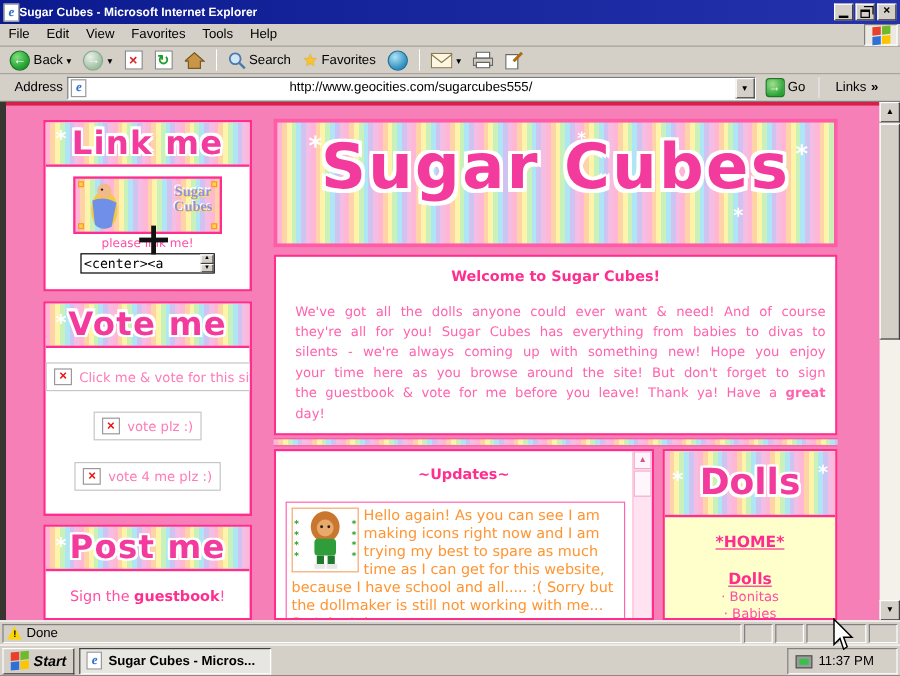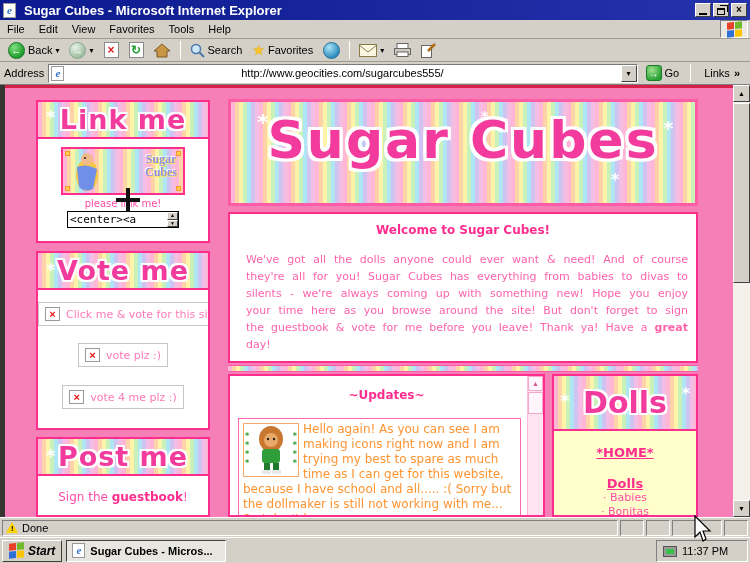--- a/index.html
+++ b/index.html
@@ -4,21 +4,21 @@
 <style>
   * { margin:0; padding:0; box-sizing:border-box; }
   html,body { width:750px; height:563px; overflow:hidden; }
   body { font-family:"Liberation Sans", sans-serif; font-size:11px; background:#000; }
   #window { position:relative; width:750px; height:563px; background:#d4d0c8; }
 
   
   .titlebar { position:absolute; left:0; top:0; width:750px; height:20px;
     background:linear-gradient(90deg,#0b1a8e,#2433ac);
     display:flex; align-items:center; padding:0 3px; color:#fff; font-weight:bold; }
-  .titlebar .title { flex:1; margin-left:8px; font-size:13px; white-space:nowrap; overflow:hidden; }
+  .titlebar .title { flex:1; margin-left:0; font-size:10px; white-space:nowrap; overflow:hidden; }
   .tb-btn { width:16px; height:14px; margin-left:2px; background:#d4d0c8;
     border:1px solid; border-color:#fff #404040 #404040 #fff;
     display:flex; align-items:center; justify-content:center;
     color:#000; font-weight:bold; font-size:10px; line-height:10px; }
   .glyph-min { width:8px; height:2px; background:#000; margin-top:8px; }
   .glyph-restore { width:8px; height:7px; border:1px solid #000; border-top-width:2px;
     box-shadow:2px -2px 0 -0px #d4d0c8, 3px -3px 0 #000; margin-top:2px; }
   .doc-ie { width:13px; height:15px; background:#fff; border:1px solid #9a9a9a; position:relative;
     display:flex;align-items:center;justify-content:center; }
   .doc-ie .e { color:#2e6fd0; font-weight:bold; font-style:italic; font-size:11px; line-height:11px; font-family:"Liberation Serif",serif; }
@@ -38,21 +38,21 @@
   .circle.gray  { background:radial-gradient(circle at 35% 30%, #e9f2e9, #9fbfa2 70%); border:1px solid #8aa88d; color:#f2f8f2; }
   .caret { font-size:8px; color:#000; }
   .mini-doc { width:15px; height:16px; background:#fff; border:1px solid #8a8a8a;
     display:flex; align-items:center; justify-content:center; font-weight:bold; }
   .mini-doc.stop { color:#d22; font-size:12px; }
   .mini-doc.refresh { color:#1f9e2e; font-size:12px; }
   .tsep { width:1px; height:18px; background:#9d9a92; border-right:1px solid #fff; margin:0 3px; }
   .star { color:#f7c429; font-size:14px; text-shadow:0 0 1px #c98c00; }
 
   .addressbar { position:absolute; left:0; top:62px; width:750px; height:23px; background:#d4d0c8;
-    border-bottom:1px solid #808080; display:flex; align-items:center; padding:0 4px; gap:4px; }
+    border-bottom:1px solid #808080; display:flex; align-items:center; padding:0 12px; gap:4px; }
   .addr-field { flex:1; height:19px; background:#fff; border:1px solid; border-color:#7a7a7a #fff #fff #7a7a7a;
     display:flex; align-items:center; padding-left:2px; position:relative; }
   .addr-field input { flex:1; border:0; outline:0; font-family:"Liberation Sans",sans-serif; font-size:11px; height:15px;text-align:center; }
   .drop-btn { width:16px; height:17px; background:#d4d0c8; border:1px solid; border-color:#fff #404040 #404040 #fff;
     display:flex; align-items:center; justify-content:center; font-size:8px; }
   .go-btn { display:flex; align-items:center; gap:3px; padding:0 4px; }
   .go-sq { width:16px; height:16px; background:radial-gradient(circle at 35% 30%, #9fe08f, #2aa336 75%);
     border:1px solid #1a7a24; border-radius:3px; color:#fff; font-weight:bold; font-size:10px;
     display:flex; align-items:center; justify-content:center; }
   .links-lbl { display:flex; align-items:center; gap:4px; padding:0 6px; }
@@ -406,22 +406,22 @@
 
     <div class="dolls">
       <div class="hd2 rainbow">
         <span class="sparkle" style="left:6px; top:14px; font-size:18px;">*</span>
         <span class="sparkle" style="right:6px; top:8px; font-size:16px;">*</span>
         <span class="bubble">Dolls</span>
       </div>
       <div class="body">
         <span class="dlink dhome">*HOME*</span>
         <span class="dlink dsection">Dolls</span>
+        <span class="ditem">· Bonitas</span>
         <span class="ditem">· Babies</span>
-        <span class="ditem">· Bonitas</span>
 
       </div>
     </div>
 
     <div class="mscroll">
       <div class="btn" style="top:0;">▲</div>
       <div class="thumb"></div>
       <div class="btn" style="bottom:0;">▼</div>
     </div>
 

